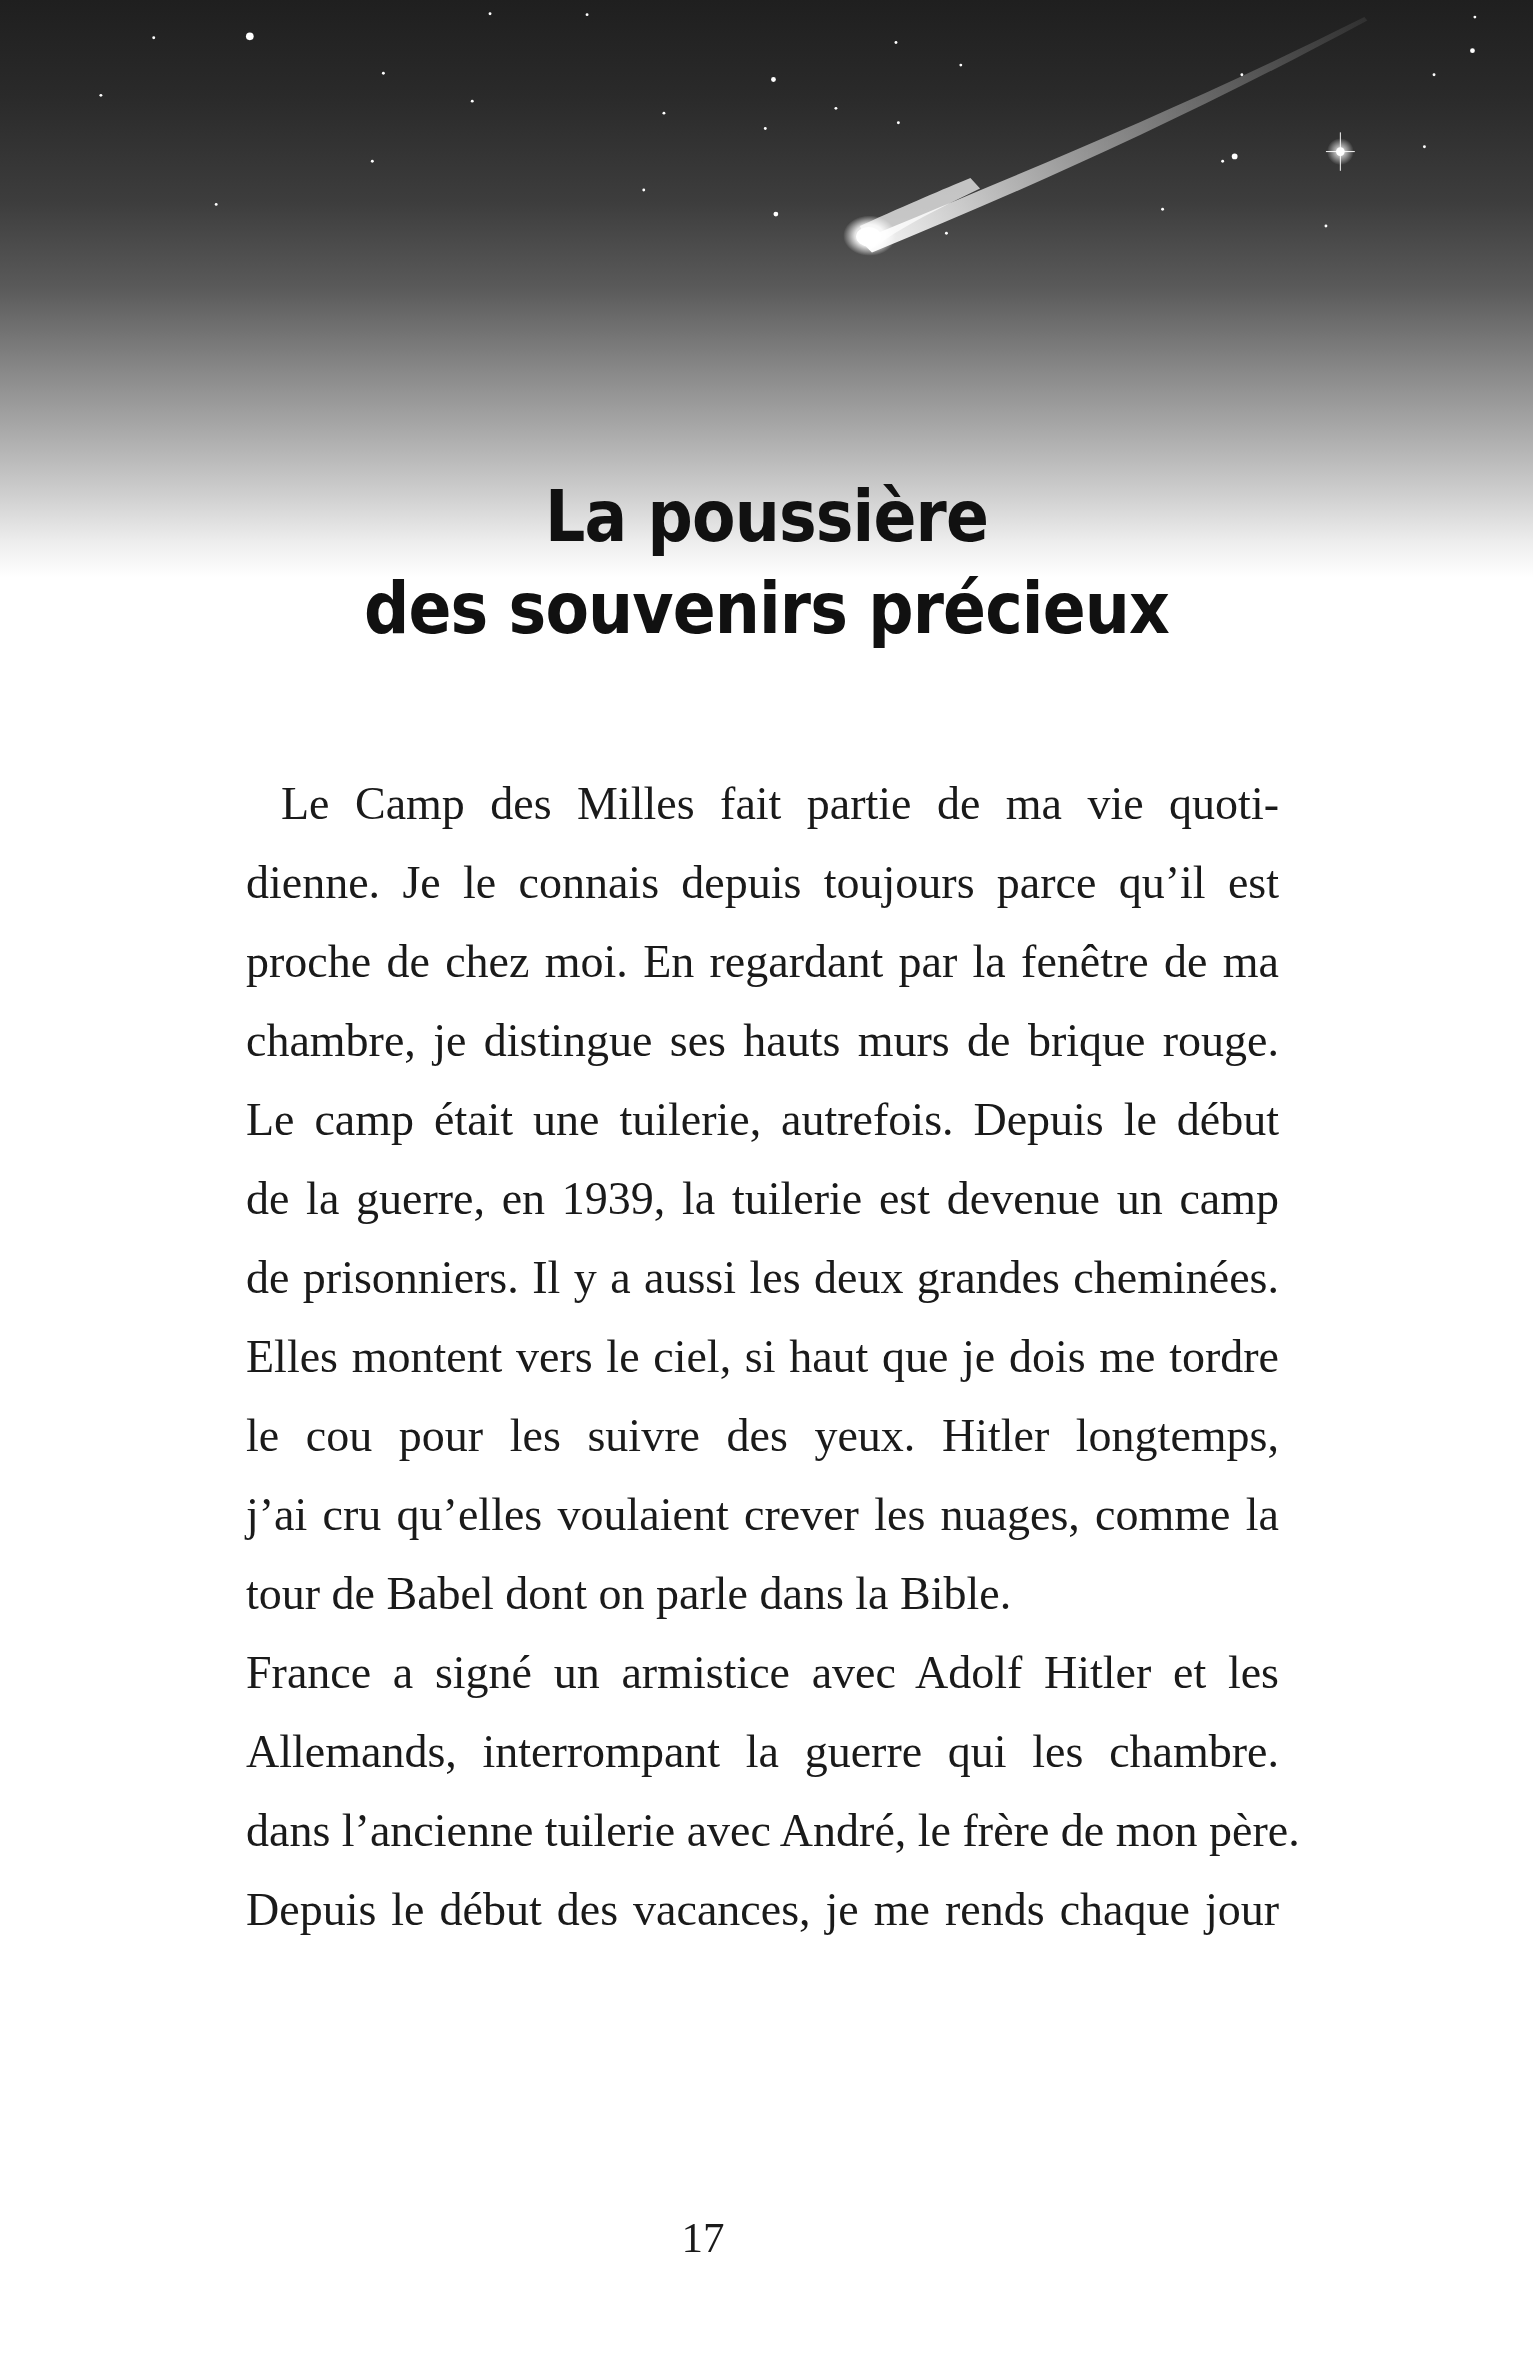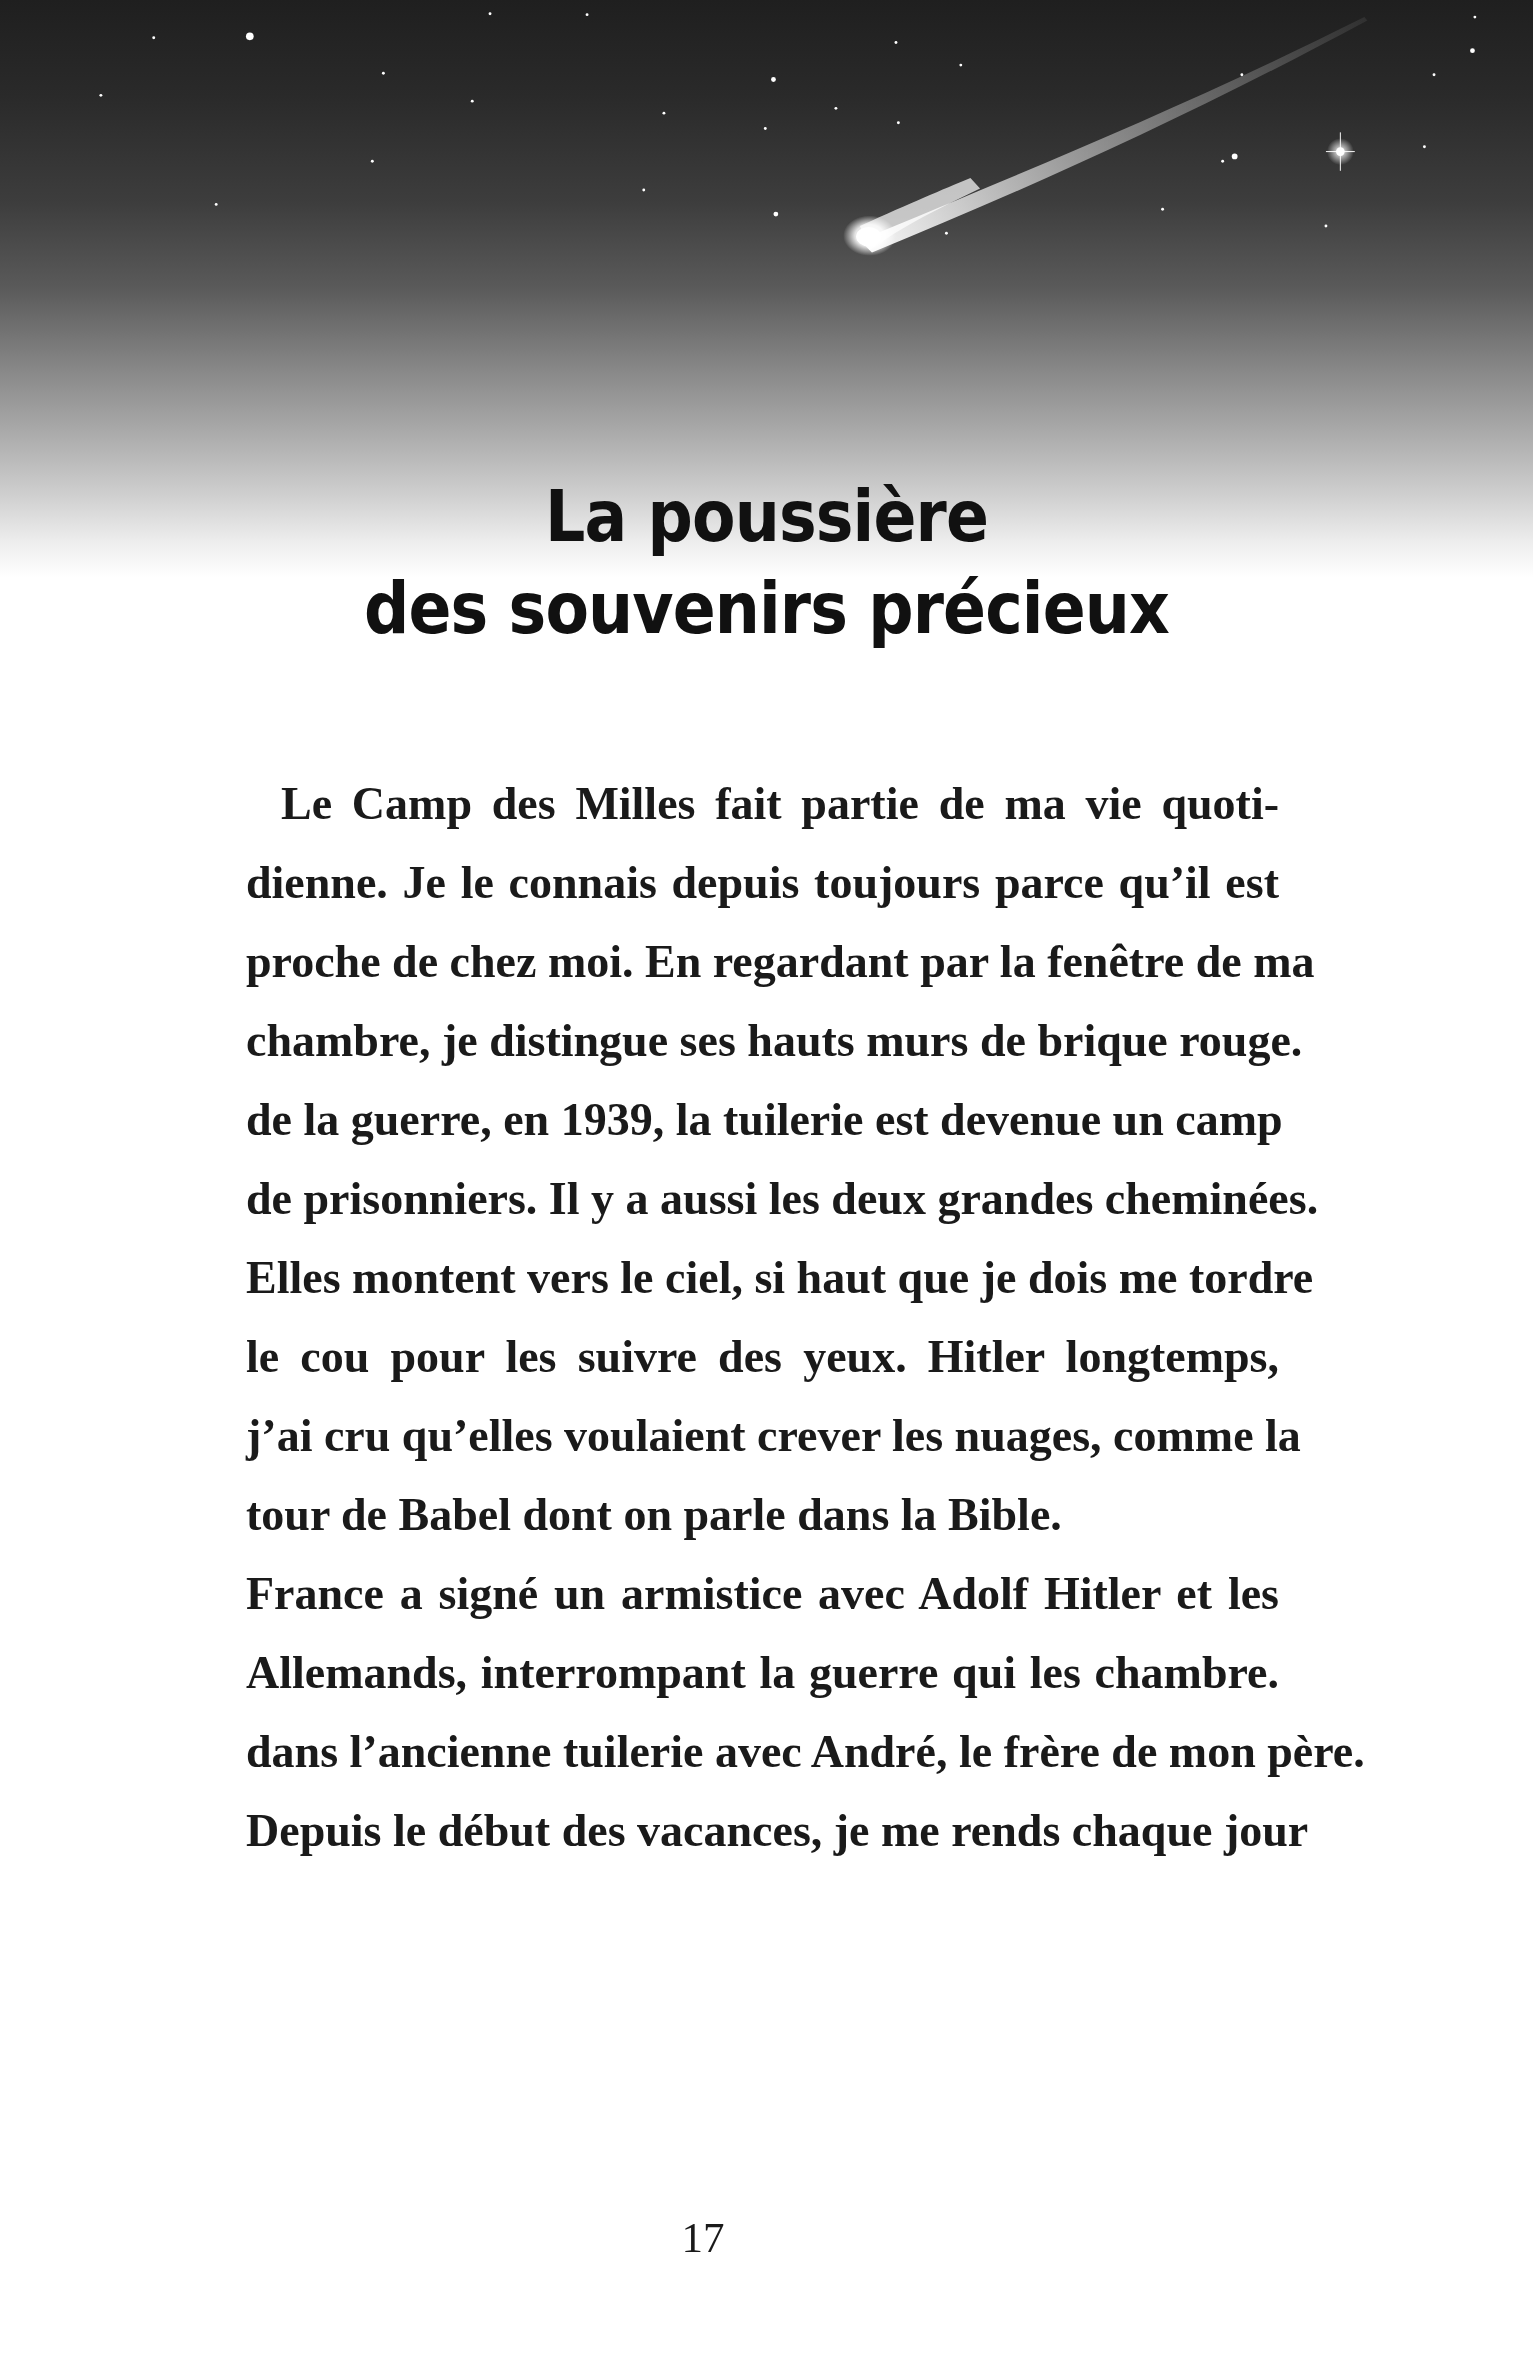--- a/index.html
+++ b/index.html
@@ -22,21 +22,20 @@
     font-weight:bold; font-size:72px; line-height:1; color:#111;
     letter-spacing:-1px;
     transform:scaleX(0.88);
   }
   .title.l1 { top:480px; }
   .title.l2 { top:572px; }
   .body-text {
     position:absolute; left:246px; width:1033px; top:764px;
     font-size:46px; line-height:79px;
     text-align:justify;
-    font-weight:bold;
   }
   .line { display:block; text-align:justify; text-align-last:justify; white-space:nowrap; }
   .line.last { text-align-last:left; }
   .line.indent { padding-left:35px; }
   .page-number {
     position:absolute; left:0; width:1406px; top:2213px; text-align:center;
     font-size:43px;
   }
 </style>
 </head>
@@ -106,20 +105,21 @@
 </div>
 
 <div class="title l1">La poussière</div>
 <div class="title l2">des souvenirs précieux</div>
 
 <div class="body-text">
   <span class="line indent">Le Camp des Milles fait partie de ma vie quoti-</span>
   <span class="line">dienne. Je le connais depuis toujours parce qu’il est</span>
   <span class="line">proche de chez moi. En regardant par la fenêtre de ma</span>
   <span class="line">chambre, je distingue ses hauts murs de brique rouge.</span>
+  <span class="line">Le camp était une tuilerie, autrefois. Depuis le début</span>
   <span class="line">de la guerre, en 1939, la tuilerie est devenue un camp</span>
   <span class="line">de prisonniers. Il y a aussi les deux grandes cheminées.</span>
   <span class="line">Elles montent vers le ciel, si haut que je dois me tordre</span>
   <span class="line">le cou pour les suivre des yeux. Hitler longtemps,</span>
   <span class="line">j’ai cru qu’elles voulaient crever les nuages, comme la</span>
   <span class="line last">tour de Babel dont on parle dans la Bible.</span>
   <span class="line">France a signé un armistice avec Adolf Hitler et les</span>
   <span class="line">Allemands, interrompant la guerre qui les chambre.</span>
   <span class="line">dans l’ancienne tuilerie avec André, le frère de mon père.</span>
   <span class="line">Depuis le début des vacances, je me rends chaque jour</span>

